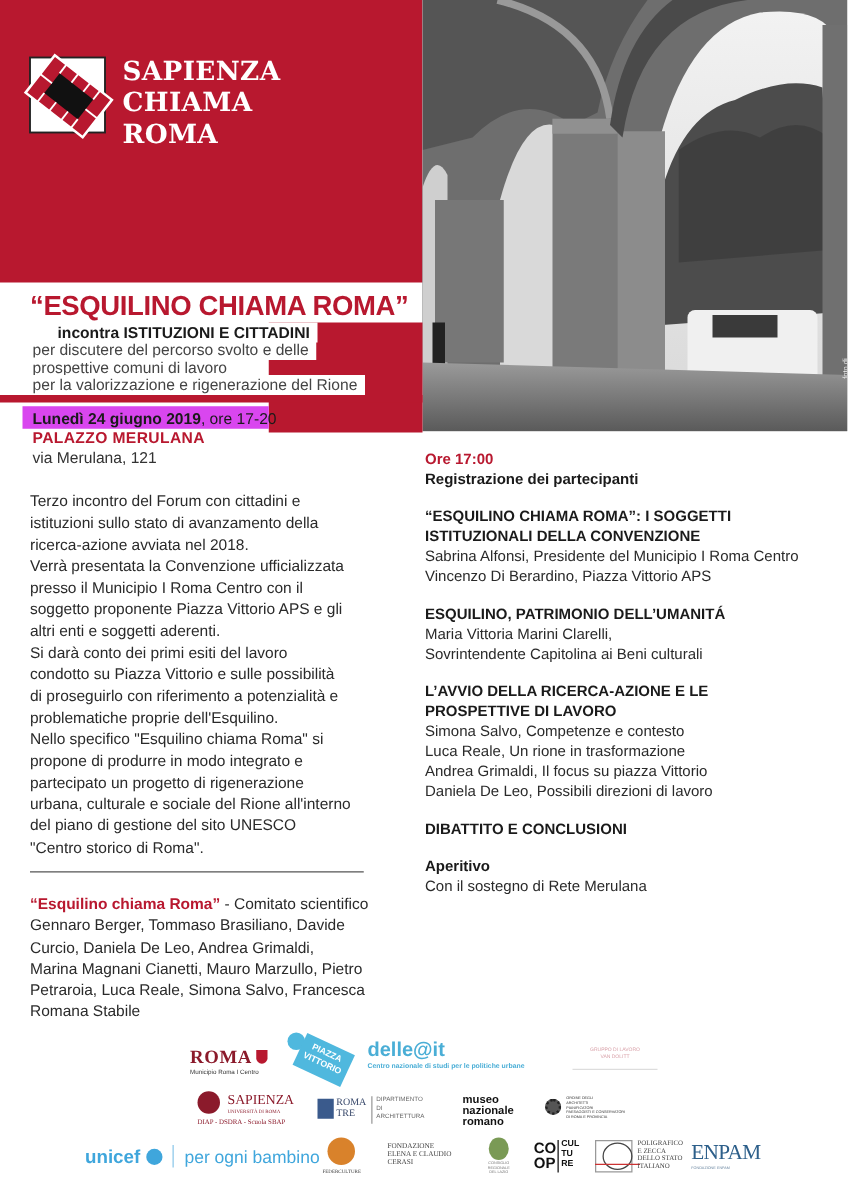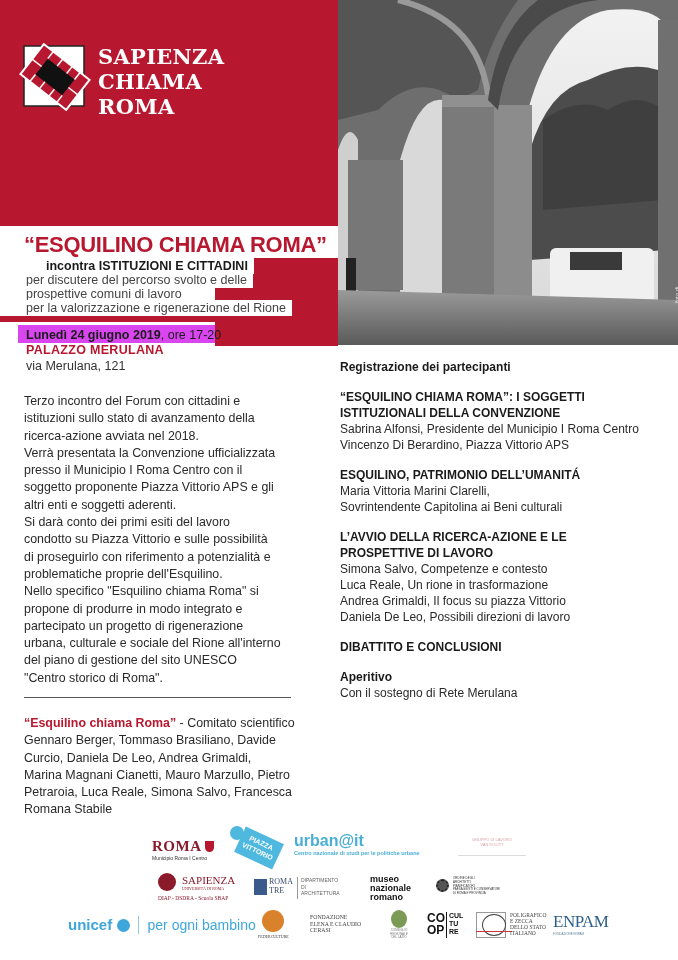--- a/index.html
+++ b/index.html
@@ -161,20 +161,21 @@
       <div>Gennaro Berger, Tommaso Brasiliano, Davide</div>
       <div>Curcio, Daniela De Leo, Andrea Grimaldi,</div>
       <div>Marina Magnani Cianetti, Mauro Marzullo, Pietro</div>
       <div>Petraroia, Luca Reale, Simona Salvo, Francesca</div>
       <div>Romana Stabile</div>
     </div>
 </div>
 
 <div id="program" class="abs">
     <div class="p-block">
+      <div class="p-time">Ore 17:00</div>
       <div class="p-head">Registrazione dei partecipanti</div>
     </div>
     <div class="p-block">
       <div class="p-head">“ESQUILINO CHIAMA ROMA”: I SOGGETTI</div>
       <div class="p-head">ISTITUZIONALI DELLA CONVENZIONE</div>
       <div>Sabrina Alfonsi, Presidente del Municipio I Roma Centro</div>
       <div>Vincenzo Di Berardino, Piazza Vittorio APS</div>
     </div>
     <div class="p-block">
       <div class="p-head">ESQUILINO, PATRIMONIO DELL’UMANITÁ</div>
@@ -206,21 +207,21 @@
   <div style="font-size:5px;color:#333;">Municipio Roma I Centro</div>
 </div>
 <div class="logo" style="left:230px;top:826px;width:52px;height:40px;">
   <div style="position:absolute;left:0;top:0;width:14px;height:14px;border-radius:50%;background:#4fb8de;"></div>
   <div style="position:absolute;left:8px;top:8px;width:42px;height:28px;background:#4fb8de;transform:rotate(25deg);color:#fff;font-size:7px;font-weight:bold;text-align:center;line-height:9px;padding-top:4px;">
     <div>PIAZZA</div>
     <div>VITTORIO</div>
   </div>
 </div>
 <div class="logo" style="left:294px;top:832px;">
-  <div style="color:#4aaed6;font-size:16px;font-weight:bold;">urban@it</div>
+  <div style="color:#4aaed6;font-size:16px;font-weight:bold;">delle@it</div>
   <div style="color:#4aaed6;font-size:5.5px;font-weight:bold;">Centro nazionale di studi per le politiche urbane</div>
 </div>
 <div class="logo" style="left:458px;top:837px;text-align:center;color:#d8a0a8;font-size:4px;line-height:5px;">
   <div>GRUPPO DI LAVORO</div>
   <div>VAN DOLITT</div>
   <div style="width:68px;height:1px;background:#ddd;margin-top:8px;"></div>
 </div>
 
 <div class="logo" style="left:158px;top:873px;">
   <div style="position:absolute;left:0;top:0;width:18px;height:18px;border-radius:50%;background:#8b1a2b;"></div>

